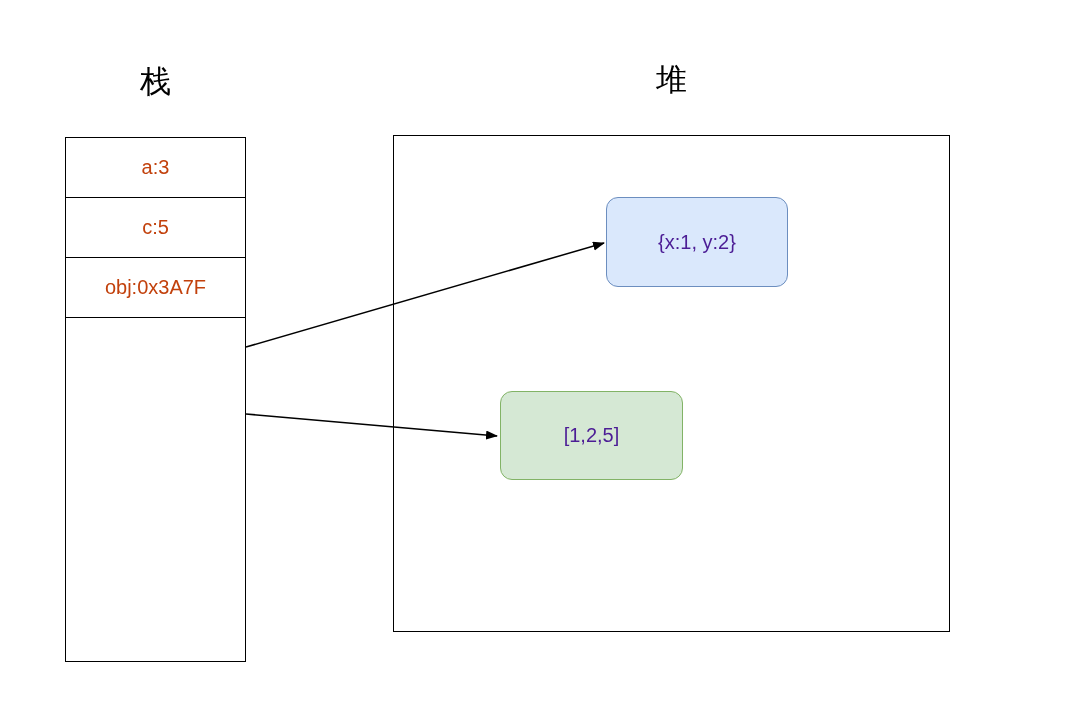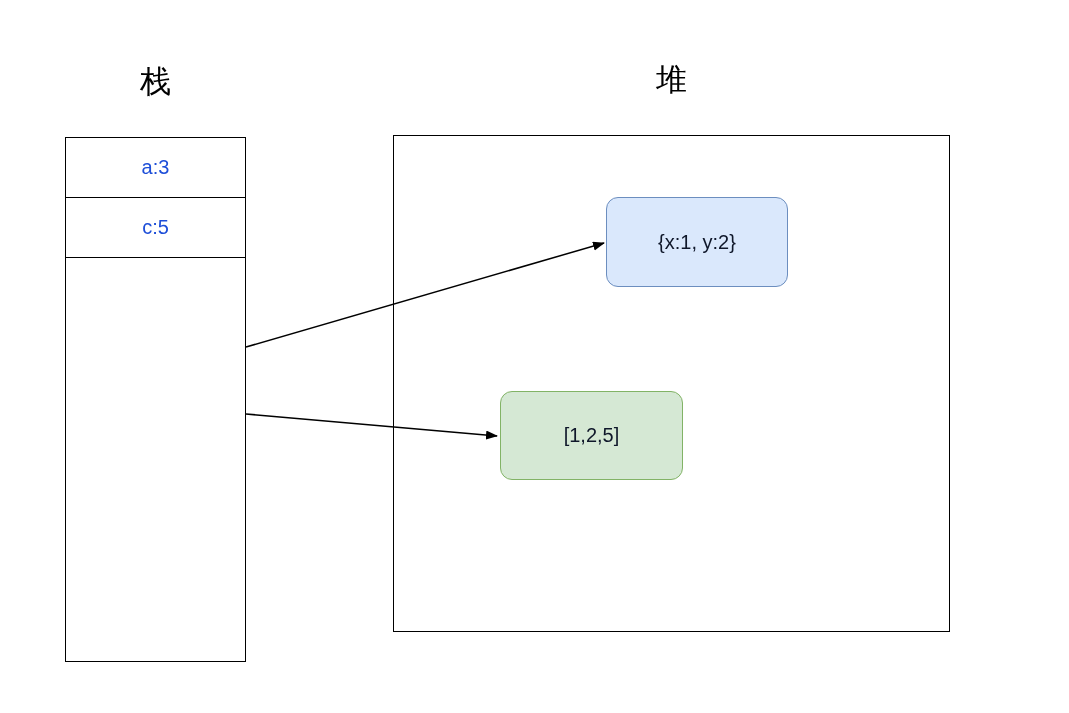--- a/index.html
+++ b/index.html
@@ -35,21 +35,21 @@
     background: #ffffff;
   }
   .cell {
     height: 60px;
     border-bottom: 1.5px solid #000000;
     box-sizing: border-box;
     display: flex;
     align-items: center;
     justify-content: center;
     font-size: 20px;
-    color: #1d4ed8;
+    color: #c2410c;
     white-space: nowrap;
   }
   .cell.empty {
     height: 222px;
     border-bottom: none;
   }
 
   .heap-box {
     position: absolute;
     left: 393px; top: 135px;
@@ -61,21 +61,21 @@
 
   .heap-node {
     position: absolute;
     border-radius: 12px;
     border: 1.5px solid #000000;
     box-sizing: border-box;
     display: flex;
     align-items: center;
     justify-content: center;
     font-size: 20px;
-    color: #0f172a;
+    color: #4c1d95;
     white-space: nowrap;
   }
   .obj-node { left: 606px; top: 197px; width: 182px; height: 90px; }
   .arr-node { left: 500px; top: 391px; width: 183px; height: 89px; }
 
   .arrows {
     position: absolute;
     left: 0; top: 0;
     width: 1069px; height: 713px;
     pointer-events: none;
@@ -90,20 +90,21 @@
 
 <div class="canvas">
 
   <div class="title stack-title">栈</div>
 
   <div class="title heap-title">堆</div>
 
   <div class="stack-box">
     <div class="cell">a:3</div>
     <div class="cell">c:5</div>
+    <div class="cell">obj:0x3A7F</div>
     <div class="cell empty"></div>
   </div>
 
   <div class="heap-box"></div>
 
   <div class="heap-node obj-node" style="background: rgb(218, 232, 252); border-color: rgb(108, 142, 191);">{x:1, y:2}</div>
 
   <div class="heap-node arr-node" style="background: rgb(213, 232, 212); border-color: rgb(130, 179, 102);">[1,2,5]</div>
 
   <svg class="arrows" viewBox="0 0 1069 713" xmlns="http://www.w3.org/2000/svg">

